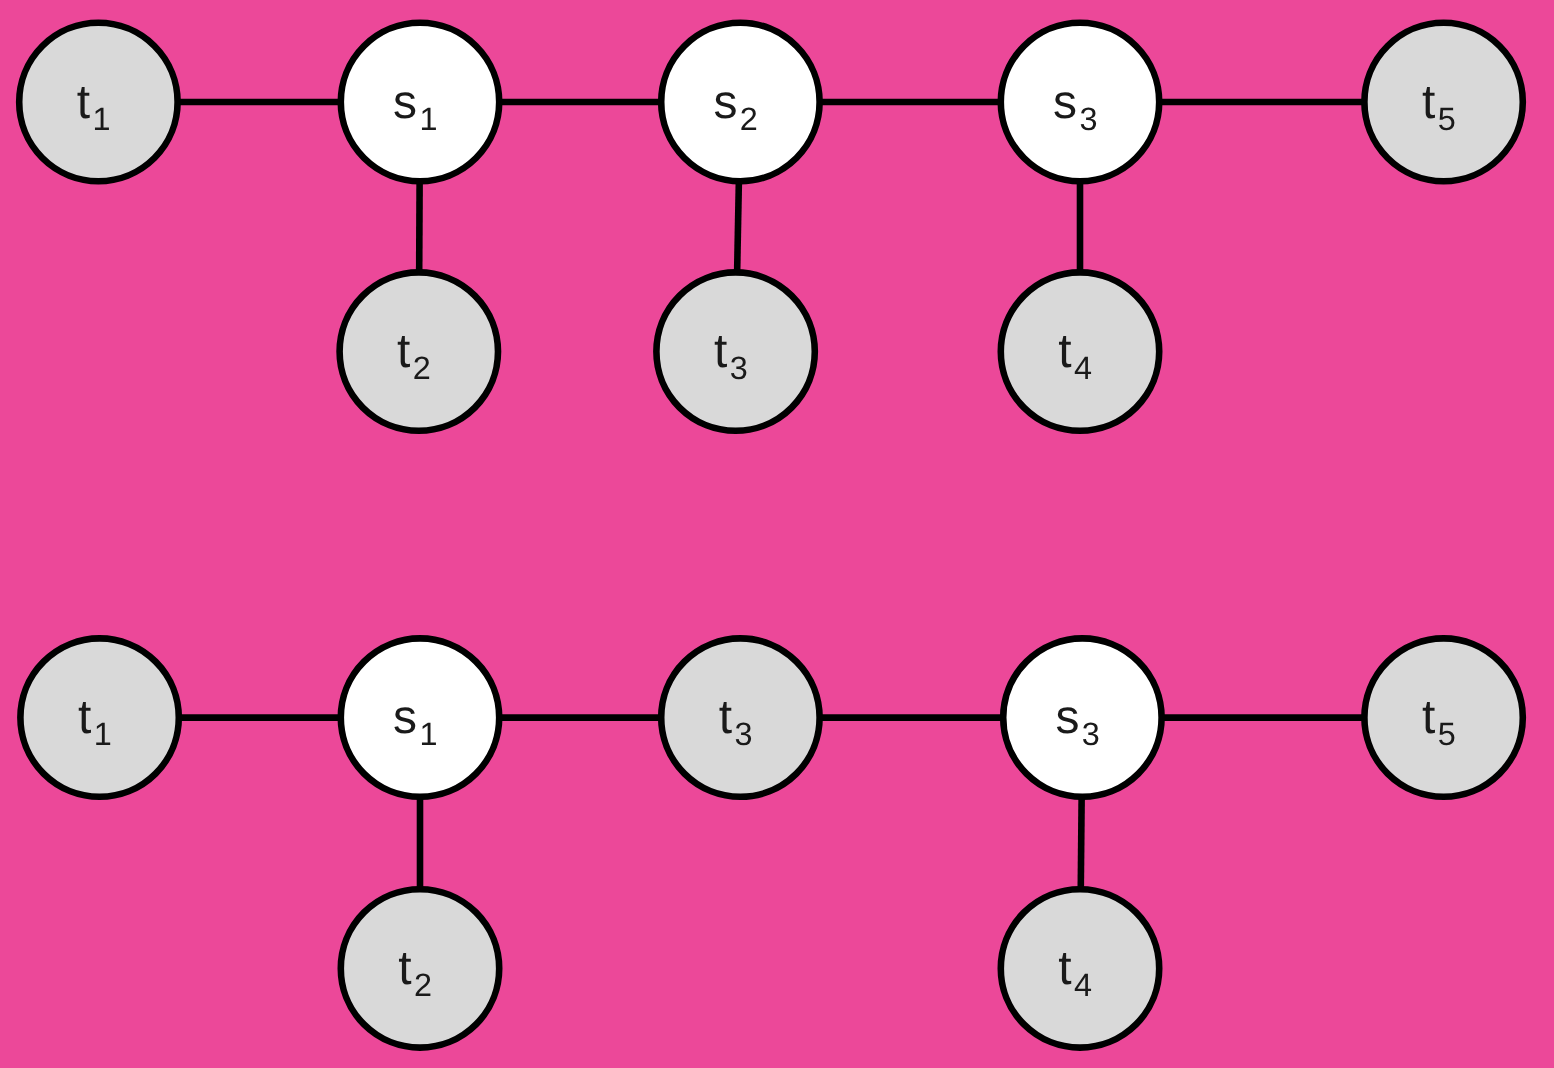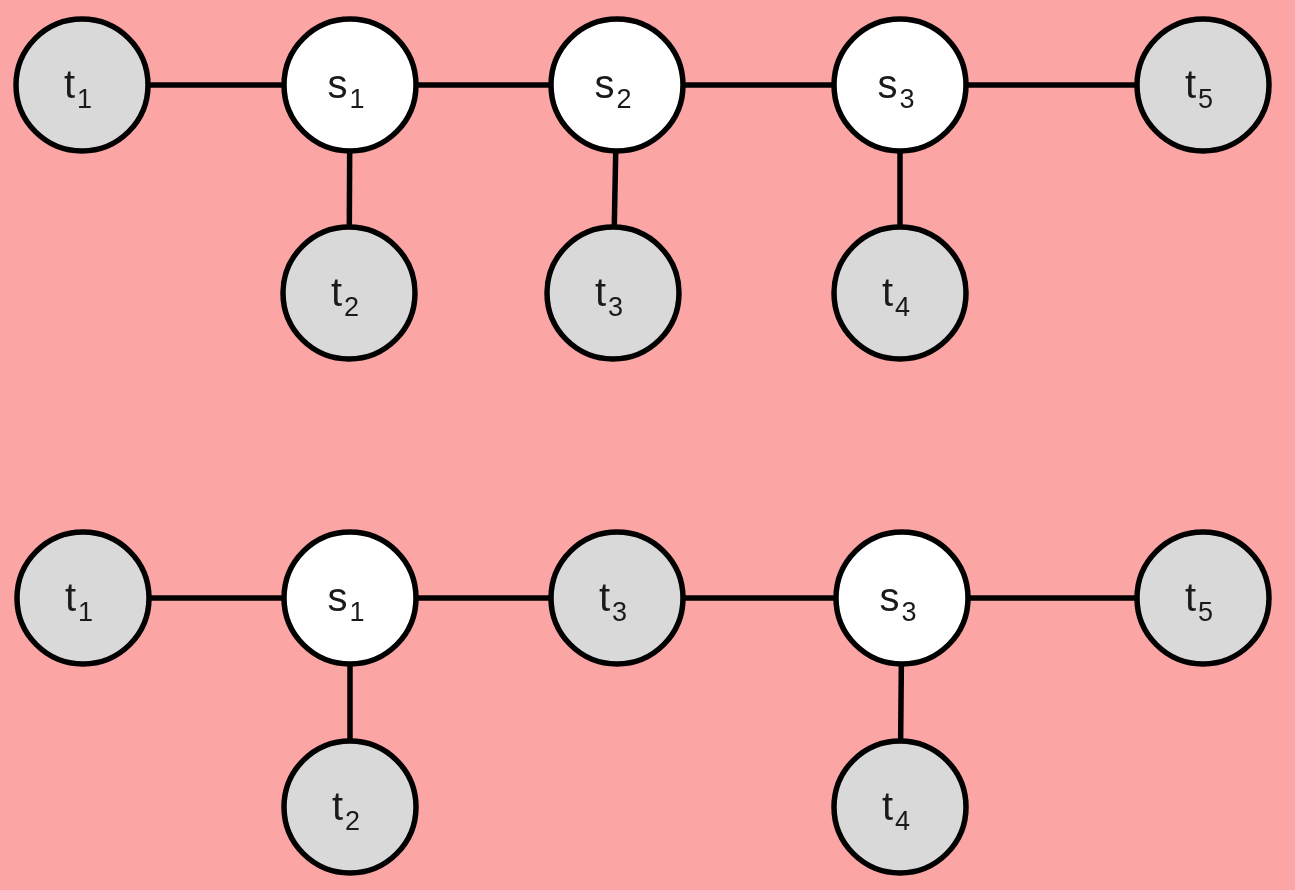--- a/index.html
+++ b/index.html
@@ -8,21 +8,21 @@
     padding: 0;
     background: #ffffff;
   }
   body {
     font-family: "Liberation Sans", sans-serif;
   }
   #canvas {
     position: relative;
     width: 1295px;
     height: 890px;
-    background: #fca5a5;
+    background: #ec4899;
     overflow: hidden;
   }
   svg.diagram {
     position: absolute;
     left: 0;
     top: 0;
     width: 1295px;
     height: 890px;
     display: block;
   }

